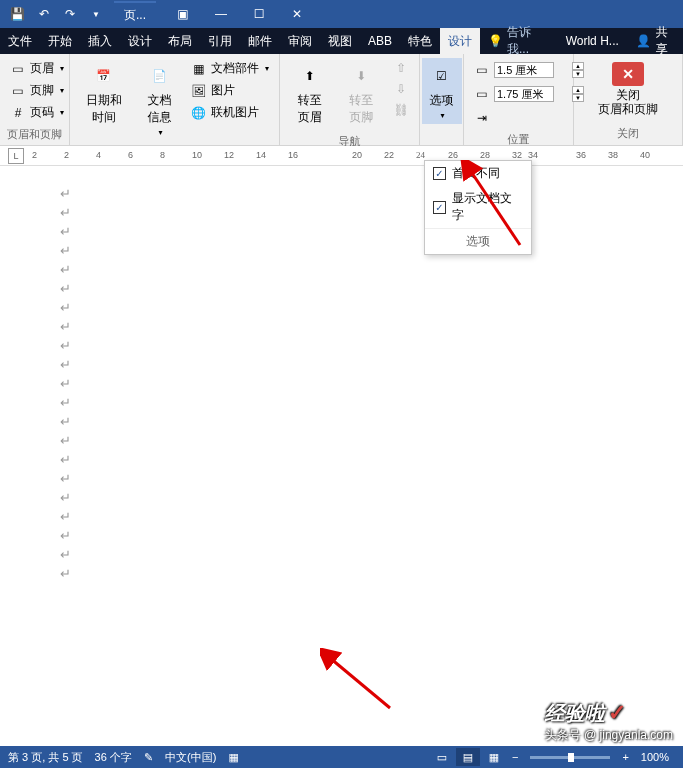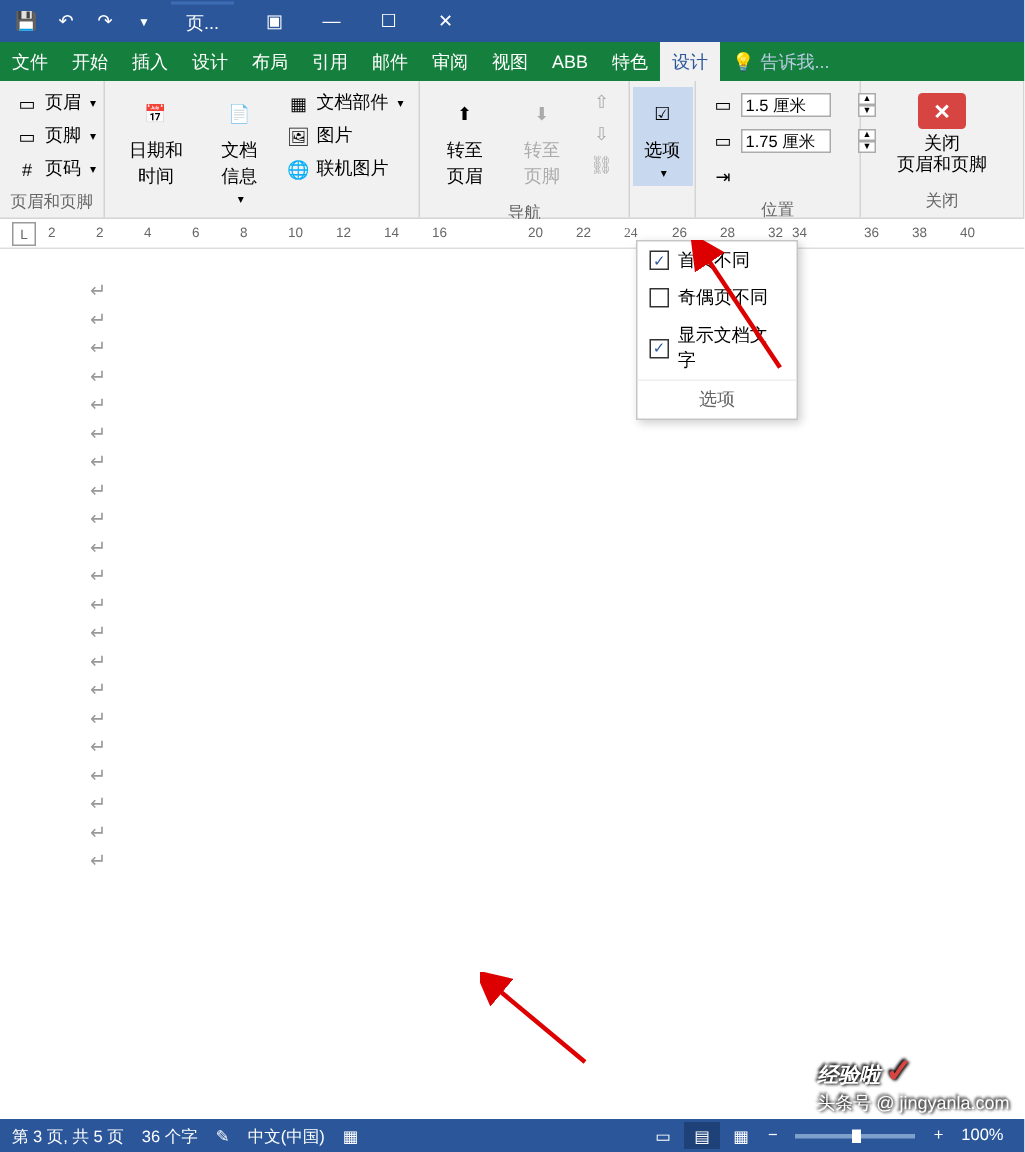--- a/index.html
+++ b/index.html
@@ -6,21 +6,21 @@
 body { width: 683px; height: 768px; background: #fff; overflow: hidden; position: relative; }
 
 .title-bar { height: 28px; background: #2b579a; display: flex; align-items: center; color: #fff; font-size: 12px; }
 .qat { display: flex; align-items: center; gap: 2px; padding: 0 6px; }
 .qat-btn { width: 24px; height: 24px; display: flex; align-items: center; justify-content: center; cursor: pointer; }
 .title-text { flex: 1; text-align: center; }
 .title-right { display: flex; align-items: center; }
 .context-tab { background: #2b579a; padding: 4px 10px; font-size: 12px; color: #fff; border-top: 2px solid #3e6db5; margin-right: 8px; }
 .win-btn { width: 38px; height: 28px; display: flex; align-items: center; justify-content: center; cursor: pointer; }
 
-.menu-bar { height: 26px; background: #15803d; display: flex; align-items: center; color: #fff; font-size: 12px; }
+.menu-bar { height: 26px; background: #0f172a; display: flex; align-items: center; color: #fff; font-size: 12px; }
 .menu-tab { padding: 5px 8px; cursor: pointer; white-space: nowrap; }
 .menu-tab.active { background: #f1f1f1; color: #2b579a; }
 .tell-me { display: flex; align-items: center; gap: 4px; padding: 0 8px; color: #b8cce4; }
 .menu-right { margin-left: auto; display: flex; align-items: center; }
 .share-btn { display: flex; align-items: center; gap: 4px; padding: 4px 10px; }
 
 .ribbon { height: 92px; background: #f1f1f1; border-bottom: 1px solid #d4d4d4; display: flex; }
 .ribbon-group { border-right: 1px solid #d4d4d4; display: flex; flex-direction: column; padding: 2px 4px; }
 .ribbon-group-content { flex: 1; display: flex; align-items: flex-start; gap: 4px; padding: 2px; }
 .ribbon-group-label { text-align: center; font-size: 11px; color: #666; padding: 2px 0; }
@@ -54,21 +54,21 @@
 
 .status-bar { position: absolute; bottom: 0; left: 0; right: 0; height: 22px; background: #2b579a; display: flex; align-items: center; color: #fff; font-size: 11px; padding: 0 8px; gap: 12px; }
 .status-right { margin-left: auto; display: flex; align-items: center; gap: 2px; }
 .view-btn { width: 24px; height: 18px; display: flex; align-items: center; justify-content: center; cursor: pointer; }
 .view-btn.active { background: #1e4177; }
 .zoom-slider { width: 80px; height: 3px; background: #7ea0cc; position: relative; margin: 0 6px; }
 .zoom-thumb { position: absolute; left: 38px; top: -3px; width: 6px; height: 9px; background: #fff; }
 
 .red-arrow { position: absolute; pointer-events: none; z-index: 30; }
 .watermark { position: absolute; right: 10px; bottom: 24px; z-index: 40; font-size: 12px; color: #fff; text-shadow: 1px 1px 2px #000, -1px -1px 2px #000; }
-.watermark .big { font-size: 14px; font-weight: bold; font-style: italic; }
+.watermark .big { font-size: 20px; font-weight: bold; font-style: italic; }
 .watermark .check { color: #d64541; font-size: 22px; font-weight: bold; }
 </style>
 </head>
 <body>
 
 <div class="title-bar">
   <div class="qat">
     <div class="qat-btn">
         <span>💾</span>
       </div>
@@ -108,20 +108,27 @@
   <div class="menu-tab">引用</div>
   <div class="menu-tab">邮件</div>
   <div class="menu-tab">审阅</div>
   <div class="menu-tab">视图</div>
   <div class="menu-tab">ABB</div>
   <div class="menu-tab">特色</div>
   <div class="menu-tab active">设计</div>
   <div class="tell-me">
     <span>💡</span>
     <span>告诉我...</span>
+  </div>
+  <div class="menu-right">
+    <div class="menu-tab">World H...</div>
+    <div class="share-btn">
+      <span>👤</span>
+      <span>共享</span>
+    </div>
   </div>
 </div>
 
 <div class="ribbon">
   <div class="ribbon-group" style="width:70px">
     <div class="ribbon-group-content">
       <div class="ribbon-col">
         <div class="ribbon-item">
             <span class="icon-box">▭</span>
             <span>页眉</span>
@@ -276,24 +283,20 @@
       <span class="ruler-tick" style="left: 608px;">40</span>
     </div>
 </div>
 
 <div class="options-dropdown">
   <div class="opt-item">
     <span class="checkbox">✓</span>
     <span>首页不同</span>
   </div>
   <div class="opt-item">
-    <span class="checkbox"></span>
-    <span>奇偶页不同</span>
-  </div>
-  <div class="opt-item">
     <span class="checkbox">✓</span>
     <span>显示文档文字</span>
   </div>
   <div class="opt-footer">选项</div>
 </div>
 
 <div class="doc-area">
   <div class="doc-content">
     <div class="para-mark">↵</div>
     <div class="para-mark">↵</div>

